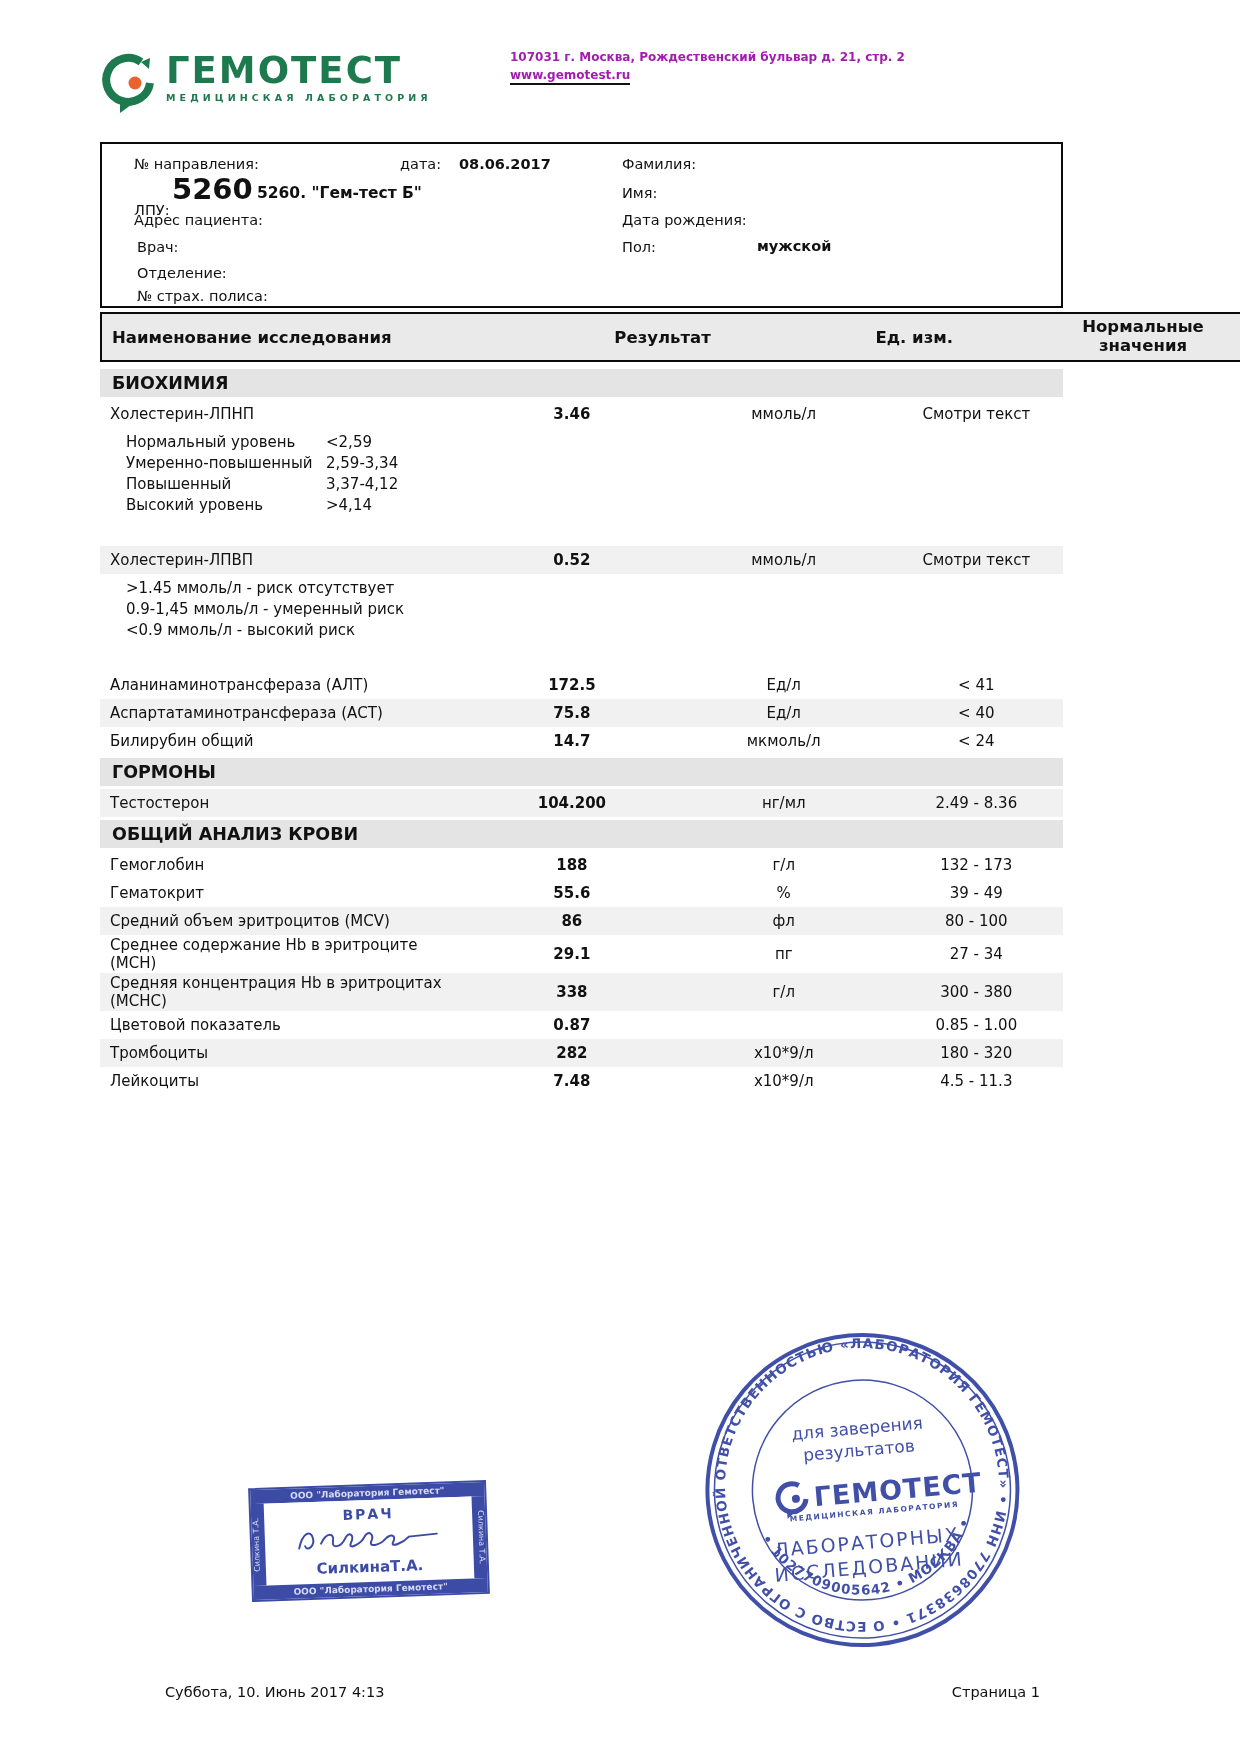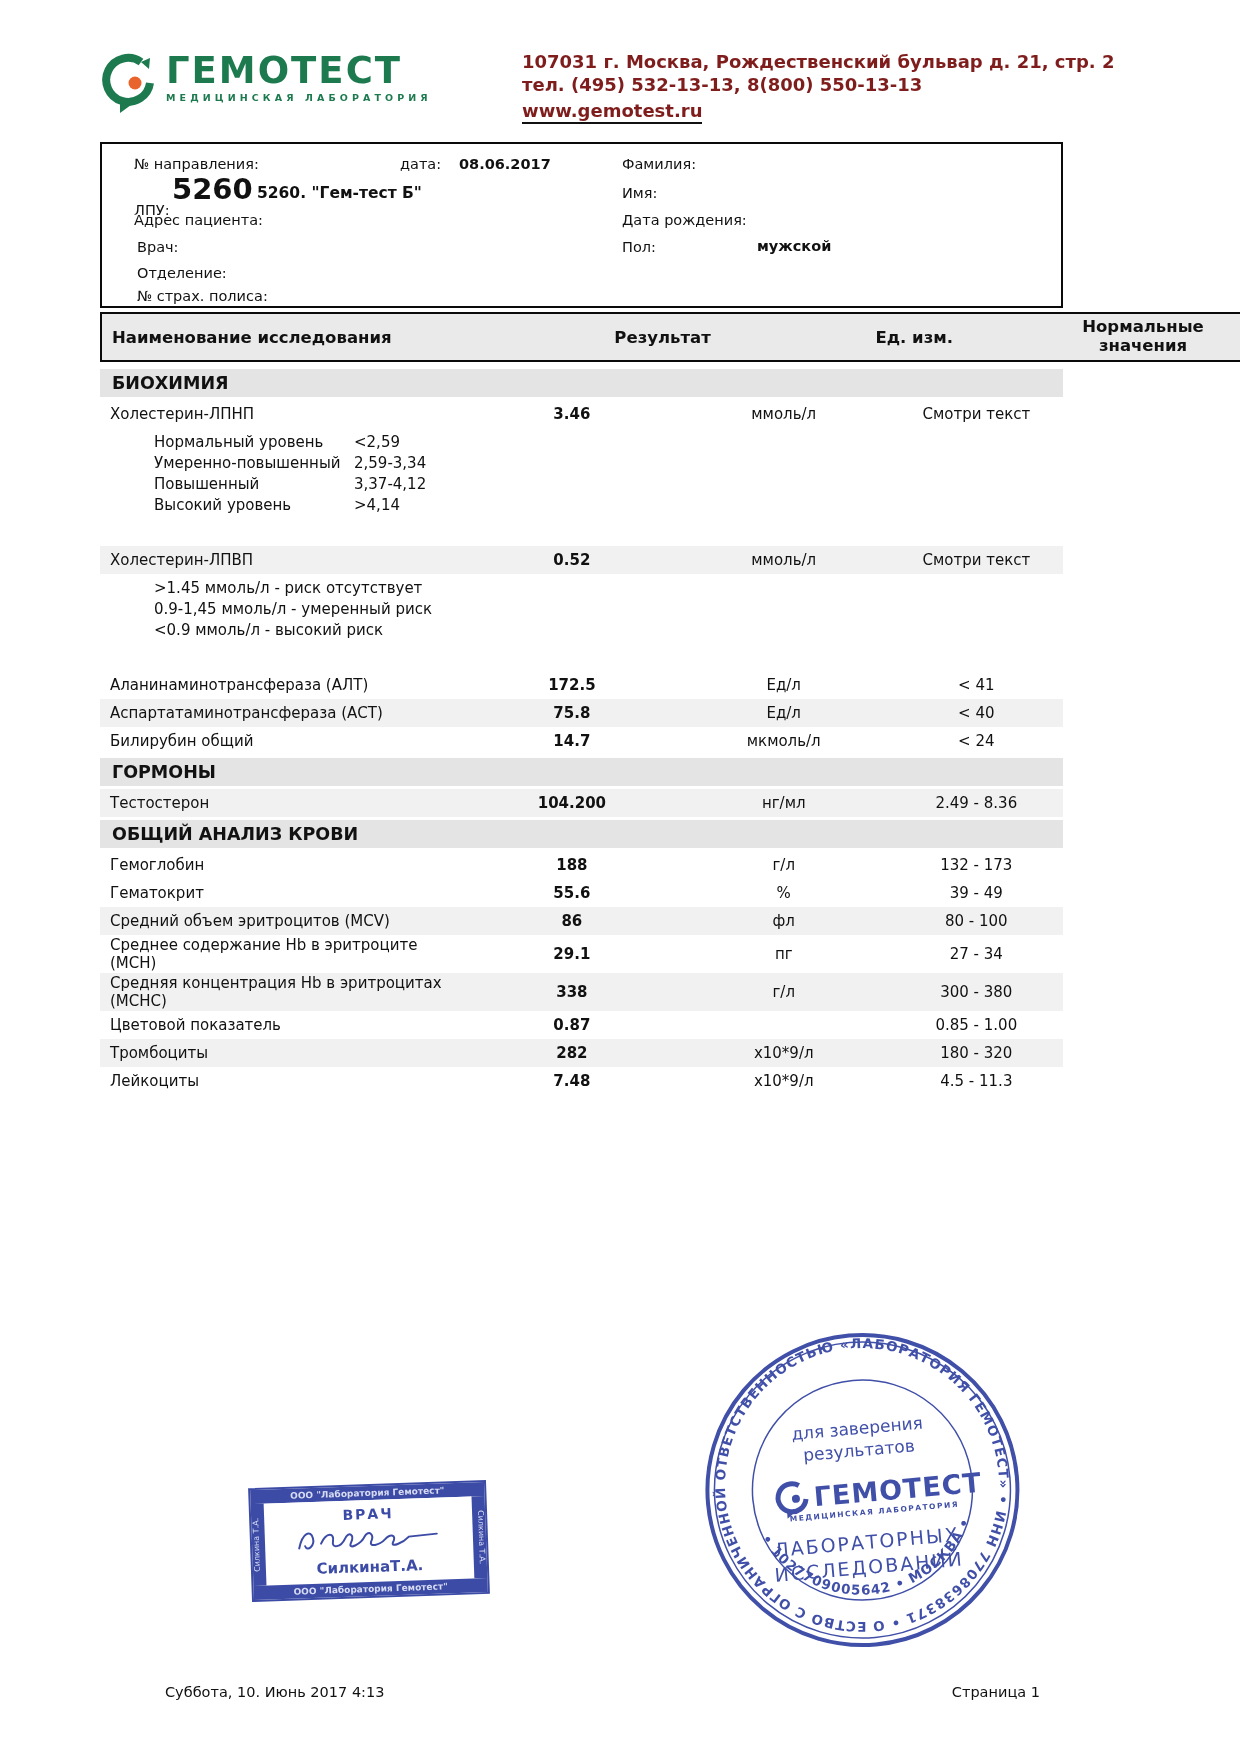--- a/index.html
+++ b/index.html
@@ -4,21 +4,21 @@
 <style>
   html,body{margin:0;padding:0;background:#fff;}
   .page{position:relative;width:1240px;height:1754px;background:#ffffff;overflow:hidden;
         font-family:"DejaVu Sans","Liberation Sans",sans-serif;color:#111;}
 
   
   .logo-wrap{position:absolute;left:100px;top:52px;display:flex;align-items:flex-start;}
   .logo-text{margin-left:10px;}
   .brand{font-weight:bold;font-size:37px;letter-spacing:2px;color:#1d7a4f;line-height:1;}
   .tagline{font-size:9.5px;letter-spacing:4.1px;color:#1d7a4f;margin-top:3px;font-weight:bold;}
-  .addr{position:absolute;left:522px;top:50px;font-weight:bold;font-size:18px;line-height:1.3;color:#7f1d1d;}
+  .addr{position:absolute;left:510px;top:50px;font-weight:bold;font-size:12px;line-height:1.3;color:#a21caf;}
   .addr .site{display:inline-block;border-bottom:2px solid #111;margin-top:2px;}
 
   
   .pbox{position:absolute;left:100px;top:142px;width:963px;height:166px;border:2px solid #0a0a0a;
         box-sizing:border-box;font-size:14.5px;}
   .pbox-inner{position:relative;width:100%;height:100%;}
   .pl{position:absolute;white-space:nowrap;}
   .bold{font-weight:bold;}
   .lpu-num{font-weight:bold;font-size:29px;line-height:1;}
 
@@ -29,21 +29,21 @@
   .results{position:absolute;left:100px;top:366px;width:963px;font-size:15px;}
   .c-name{width:38%;text-align:left;padding-left:10px;box-sizing:border-box;}
   .c-result{width:22%;text-align:center;}
   .c-unit{width:22%;text-align:center;}
   .c-norm{width:18%;text-align:center;}
   .thead .c-norm{line-height:1.15;}
   .section-bar{background:#e4e4e4;font-weight:bold;font-size:17.5px;padding:4px 0 4px 12px;margin:3px 0;}
   .trow{display:flex;align-items:center;min-height:26px;padding:1px 0;}
   .trow.shade{background:#f1f1f1;}
   .trow .c-result{font-weight:bold;}
-  .notes{margin:4px 0 30px 54px;line-height:21px;}
+  .notes{margin:4px 0 30px 26px;line-height:21px;}
   .note-line{display:flex;}
   .note-label{min-width:200px;}
 
   
   .stamp-doc{position:absolute;left:250px;top:1484px;width:238px;height:114px;transform:rotate(-2deg);
              color:#2c3c9e;opacity:.92;}
   .stamp-doc .frame{border:2px solid #2c3c9e;width:100%;height:100%;box-sizing:border-box;
                     display:flex;flex-direction:column;}
   .sd-band{background:#2c3c9e;color:#d4d9f2;font-size:9px;font-weight:bold;text-align:center;
            padding:2px 0;white-space:nowrap;overflow:hidden;}
@@ -77,21 +77,20 @@
       </svg>
     </span>
     <span class="logo-text">
       <div class="brand">ГЕМОТЕСТ</div>
       <div class="tagline">МЕДИЦИНСКАЯ ЛАБОРАТОРИЯ</div>
     </span>
   </div>
 
   <div class="addr">
     <div>107031 г. Москва, Рождественский бульвар д. 21, стр. 2</div>
-    <div>тел. (495) 532-13-13, 8(800) 550-13-13</div>
     <div class="site">www.gemotest.ru</div>
   </div>
 
   <div class="pbox">
     <div class="pbox-inner">
       <span class="pl" style="left:32px;top:12px;">№ направления:</span>
       <span class="pl" style="left:298px;top:12px;">дата:</span>
       <span class="pl bold" style="left:357px;top:12px;">08.06.2017</span>
       <span class="pl" style="left:520px;top:12px;">Фамилия:</span>
 

